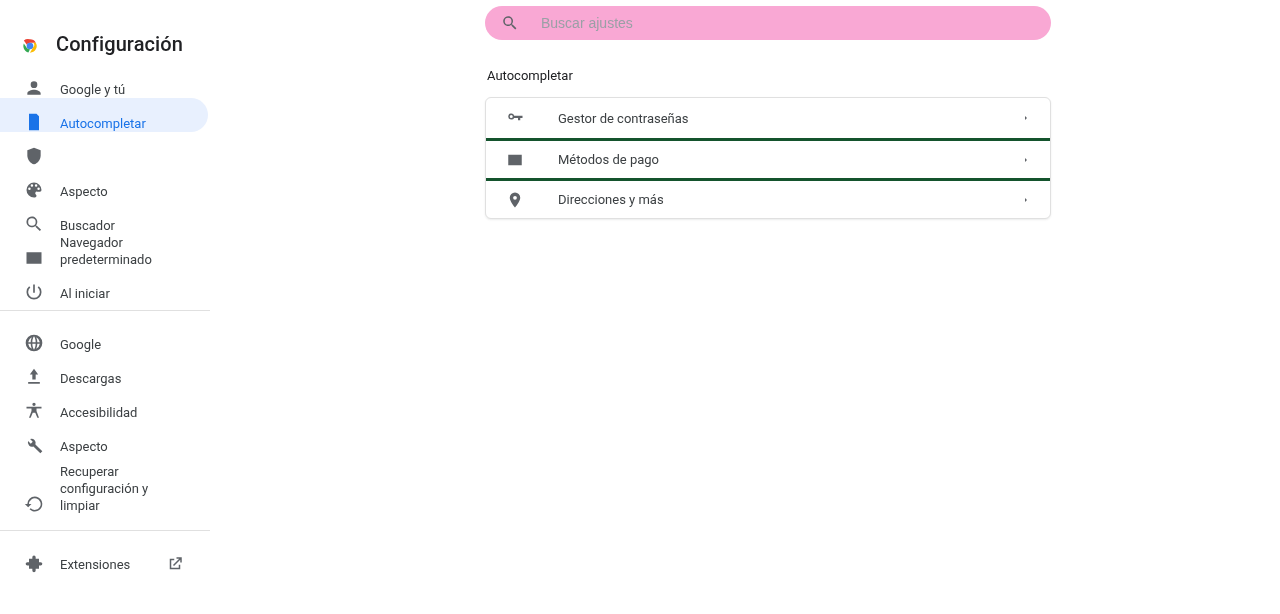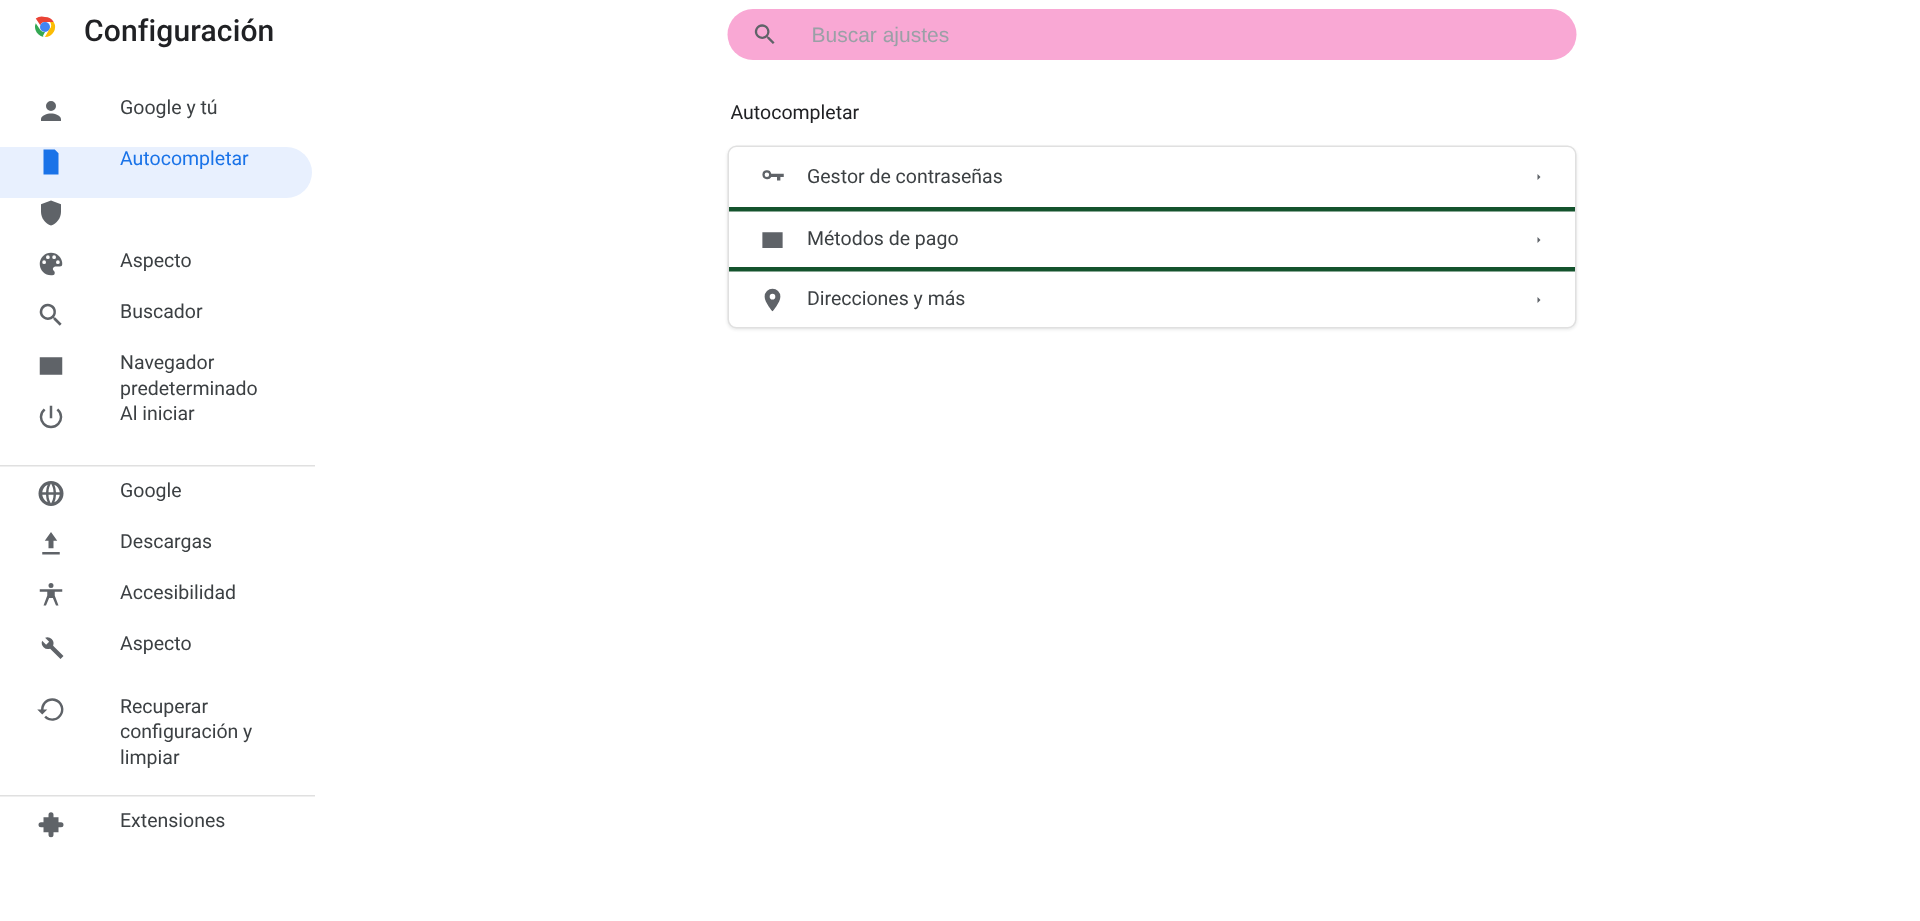--- a/index.html
+++ b/index.html
@@ -16,43 +16,43 @@
 
   
   .sidebar {
     width: 256px;
     padding-top: 8px;
     flex-shrink: 0;
     border-right: none;
   }
   .app-title-row {
     display: flex;
-    align-items: flex-start;
+    align-items: flex-end;
     height: 48px;
     padding-left: 20px;
     gap: 16px;
   }
   .chrome-logo {
     width: 20px; height: 20px;
     display: flex; align-items: center; justify-content: center;
   }
   .app-title {
     font-size: 20px;
     font-weight: 500;
     letter-spacing: 0.1px;
     color: #202124;
   }
   .nav-list { list-style: none; margin-top: 8px; }
   .nav-item {
     display: flex;
-    align-items: flex-start;
+    align-items: flex-end;
     height: 34px;
     padding-left: 24px;
     padding-right: 24px;
-    gap: 36px;
+    gap: 16px;
     color: #3c4043;
     cursor: pointer;
     border-radius: 0 17px 17px 0;
     width: 208px;
   }
   .nav-item.multiline {
     height: auto;
     padding-top: 8px;
     padding-bottom: 8px;
   }
@@ -128,21 +128,21 @@
     border: 1px solid #e0e0e0;
     border-radius: 6px;
     box-shadow: 0 1px 2px rgba(60,64,67,0.1);
     overflow: hidden;
   }
   .row {
     display: flex;
     align-items: center;
     height: 40px;
     padding: 0 20px;
-    gap: 14px;
+    gap: 34px;
     color: #3c4043;
     font-size: 13px;
     cursor: pointer;
   }
   .row + .row { border-top: 3px solid #14532d; }
   .row .row-icon {
     width: 18px; height: 18px;
     color: #5f6368;
     display: flex; align-items: center; justify-content: center;
   }

